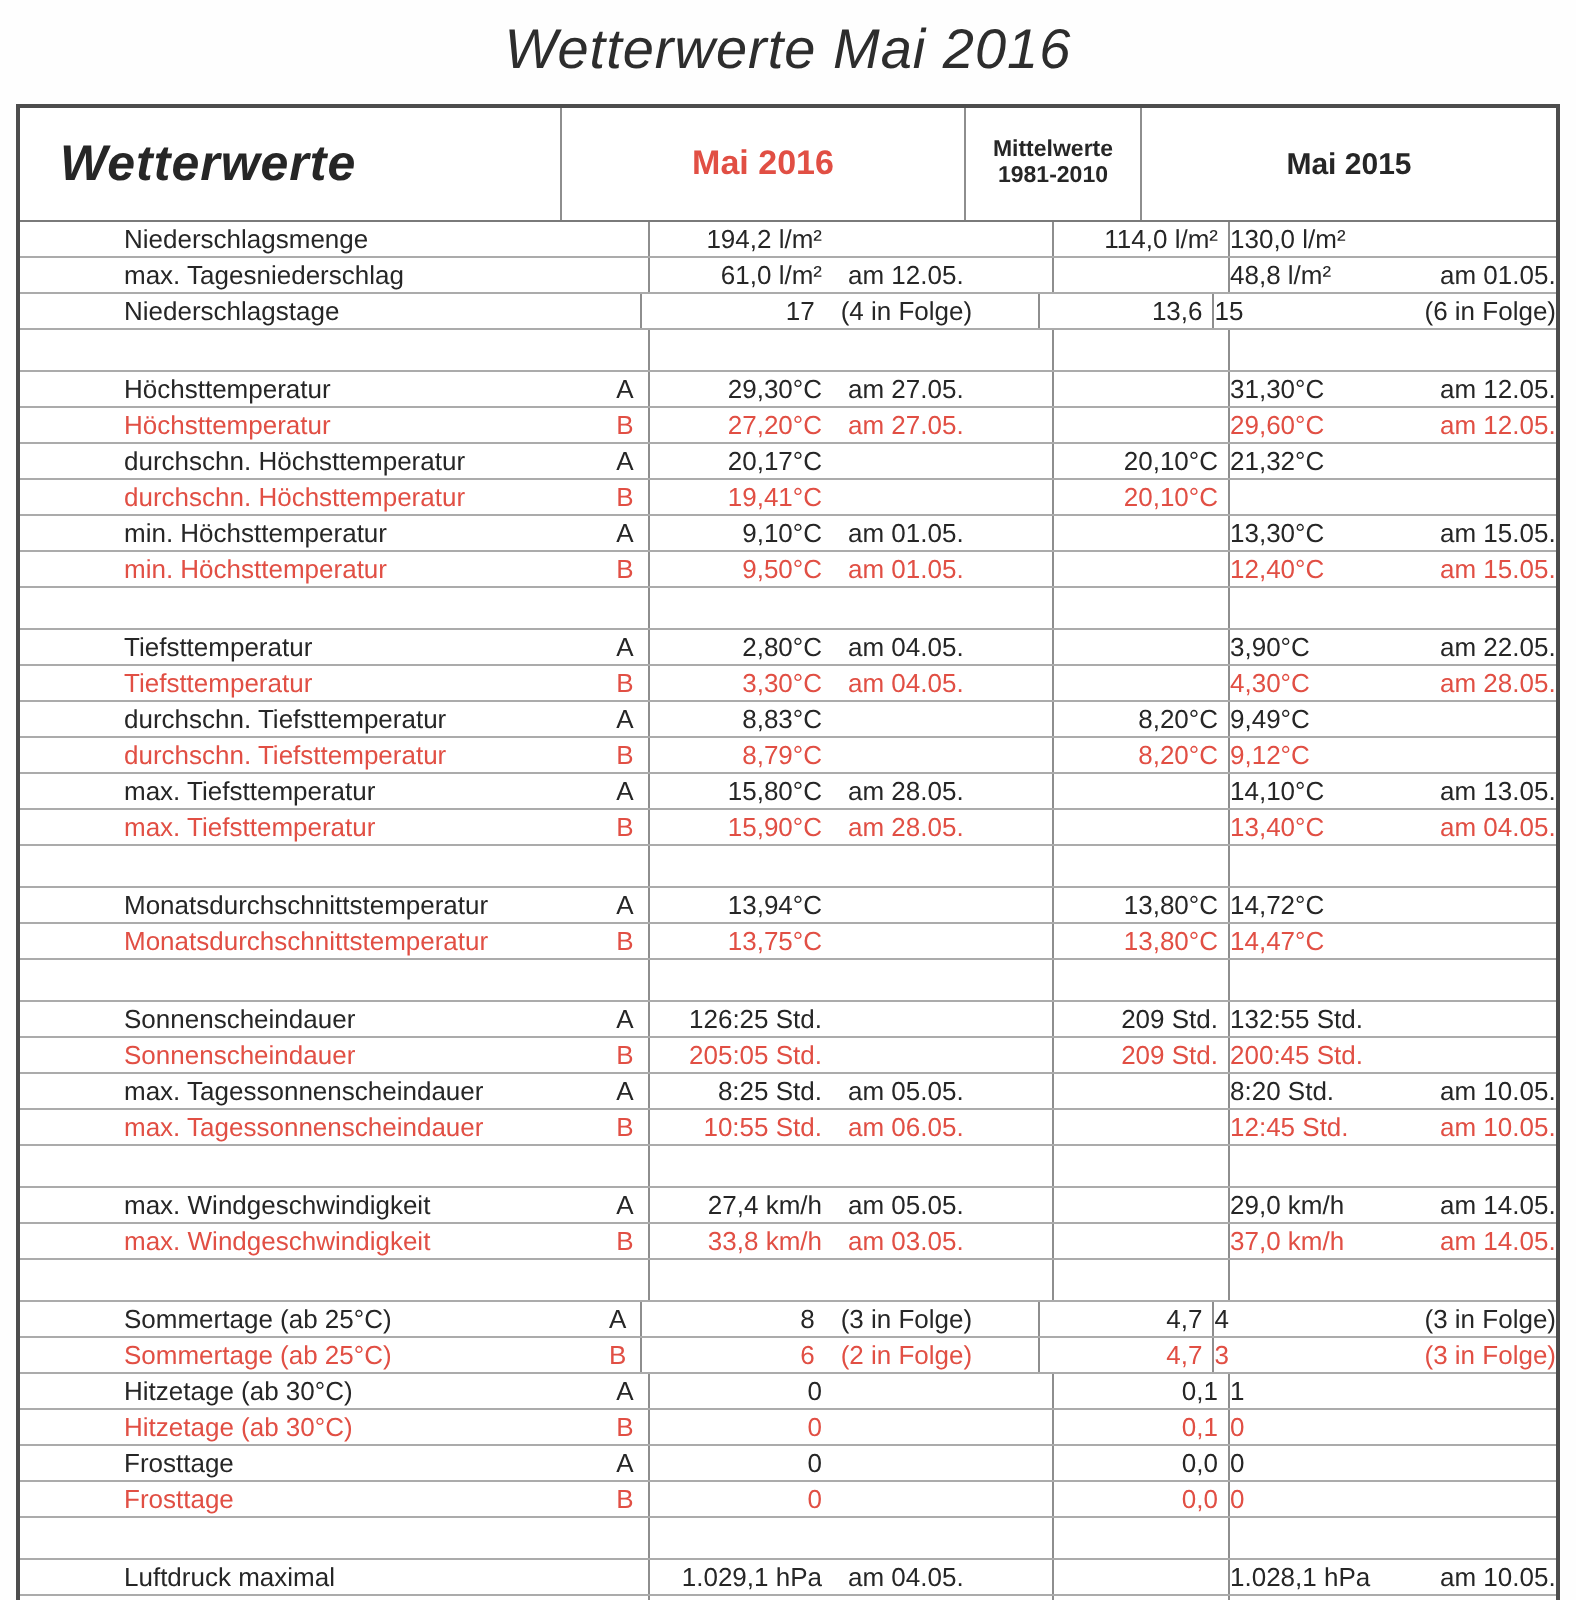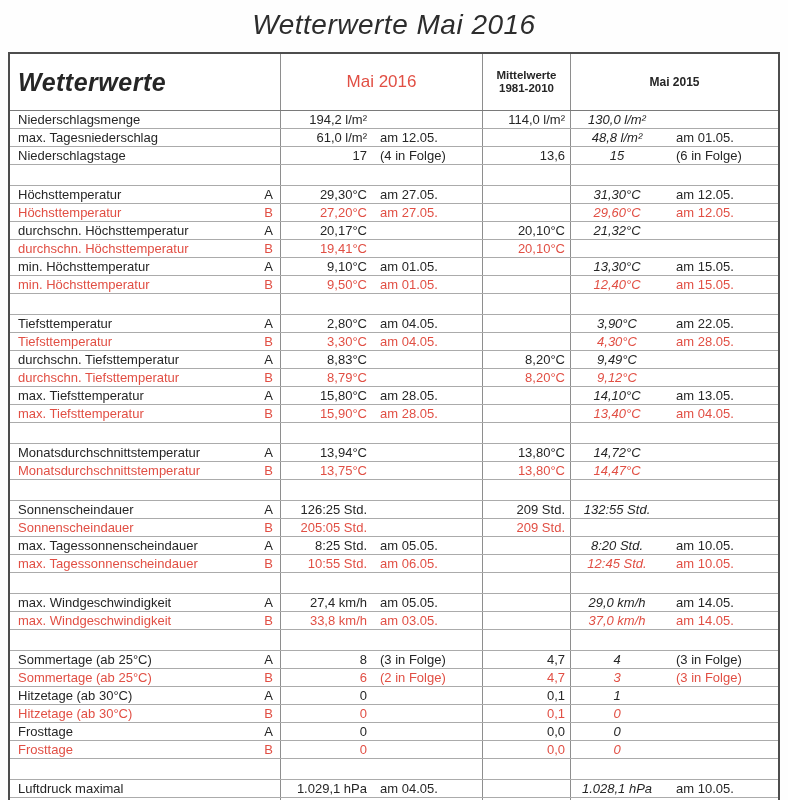--- a/index.html
+++ b/index.html
@@ -17,33 +17,33 @@
     margin-left: 8px; width: 772px;
     border: 2px solid #4d4d4d; box-sizing: border-box; background: #fff;
   }
   .c { box-sizing: border-box; }
   .c1 { width: 271px; border-right: 1px solid var(--vline); }
   .c2 { width: 202px; border-right: 1px solid var(--vline); }
   .c3 { width: 88px;  border-right: 1px solid var(--vline); }
   .c4 { flex: 1; }
   .hdr { display: flex; height: 56px; border-bottom: 1px solid #7a7a7a; }
   .hdr .c { display: flex; align-items: center; justify-content: center; }
-  .hdr .c1 { justify-content: flex-start; padding-left: 8px; }
+  .hdr .c1 { justify-content: flex-start; padding-left: 20px; }
   .hw  { font-size: 25px; font-weight: bold; font-style: italic; letter-spacing: 0.5px; }
-  .h16 { font-size: 17px; font-weight: normal; color: var(--red); }
+  .h16 { font-size: 17px; font-weight: bold; color: var(--red); }
   .hm  { font-size: 11.5px; font-weight: bold; text-align: center; line-height: 13px; }
-  .h15 { font-size: 12px; font-weight: bold; }
-  .row { display: flex; height: 17px; border-bottom: 1px solid var(--grid); }
+  .h15 { font-size: 15px; font-weight: bold; }
+  .row { display: flex; height: 17px; border-bottom: 1px solid var(--grid); padding-left: 44px; }
   .row.gap { height: 20px; }
   .row:last-child { border-bottom: none; }
   .row .c { display: flex; align-items: center; font-size: 13px; line-height: 15px; white-space: nowrap; }
   .row .c1 { justify-content: space-between; padding: 0 5px 0 8px; }
   .ab { width: 13px; text-align: center; }
   .val16 { width: 86px; text-align: right; }
-  .val15 { width: 92px; text-align: center; font-style: italic; }
+  .val15 { width: 92px; text-align: left; }
   .ext { padding-left: 13px; }
   .row .c3 { justify-content: flex-end; padding-right: 5px; }
   .row.red { color: var(--red); }
 </style>
 </head>
 <body>
 
 <div class="page">
   <h1 class="title">Wetterwerte Mai 2016</h1>
 
@@ -441,20 +441,24 @@
       <span class="label">Sonnenscheindauer</span>
       <span class="ab">B</span>
     </div>
     <div class="c c2">
       <span class="val16">205:05 Std.</span>
       <span class="ext"></span>
     </div>
     <div class="c c3">
       <span class="mid">209 Std.</span>
     </div>
+    <div class="c c4">
+      <span class="val15">200:45 Std.</span>
+      <span class="ext"></span>
+    </div>
   </div>
         <div class="row">
     <div class="c c1">
       <span class="label">max. Tagessonnenscheindauer</span>
       <span class="ab">A</span>
     </div>
     <div class="c c2">
       <span class="val16">8:25 Std.</span>
       <span class="ext">am 05.05.</span>
     </div>

